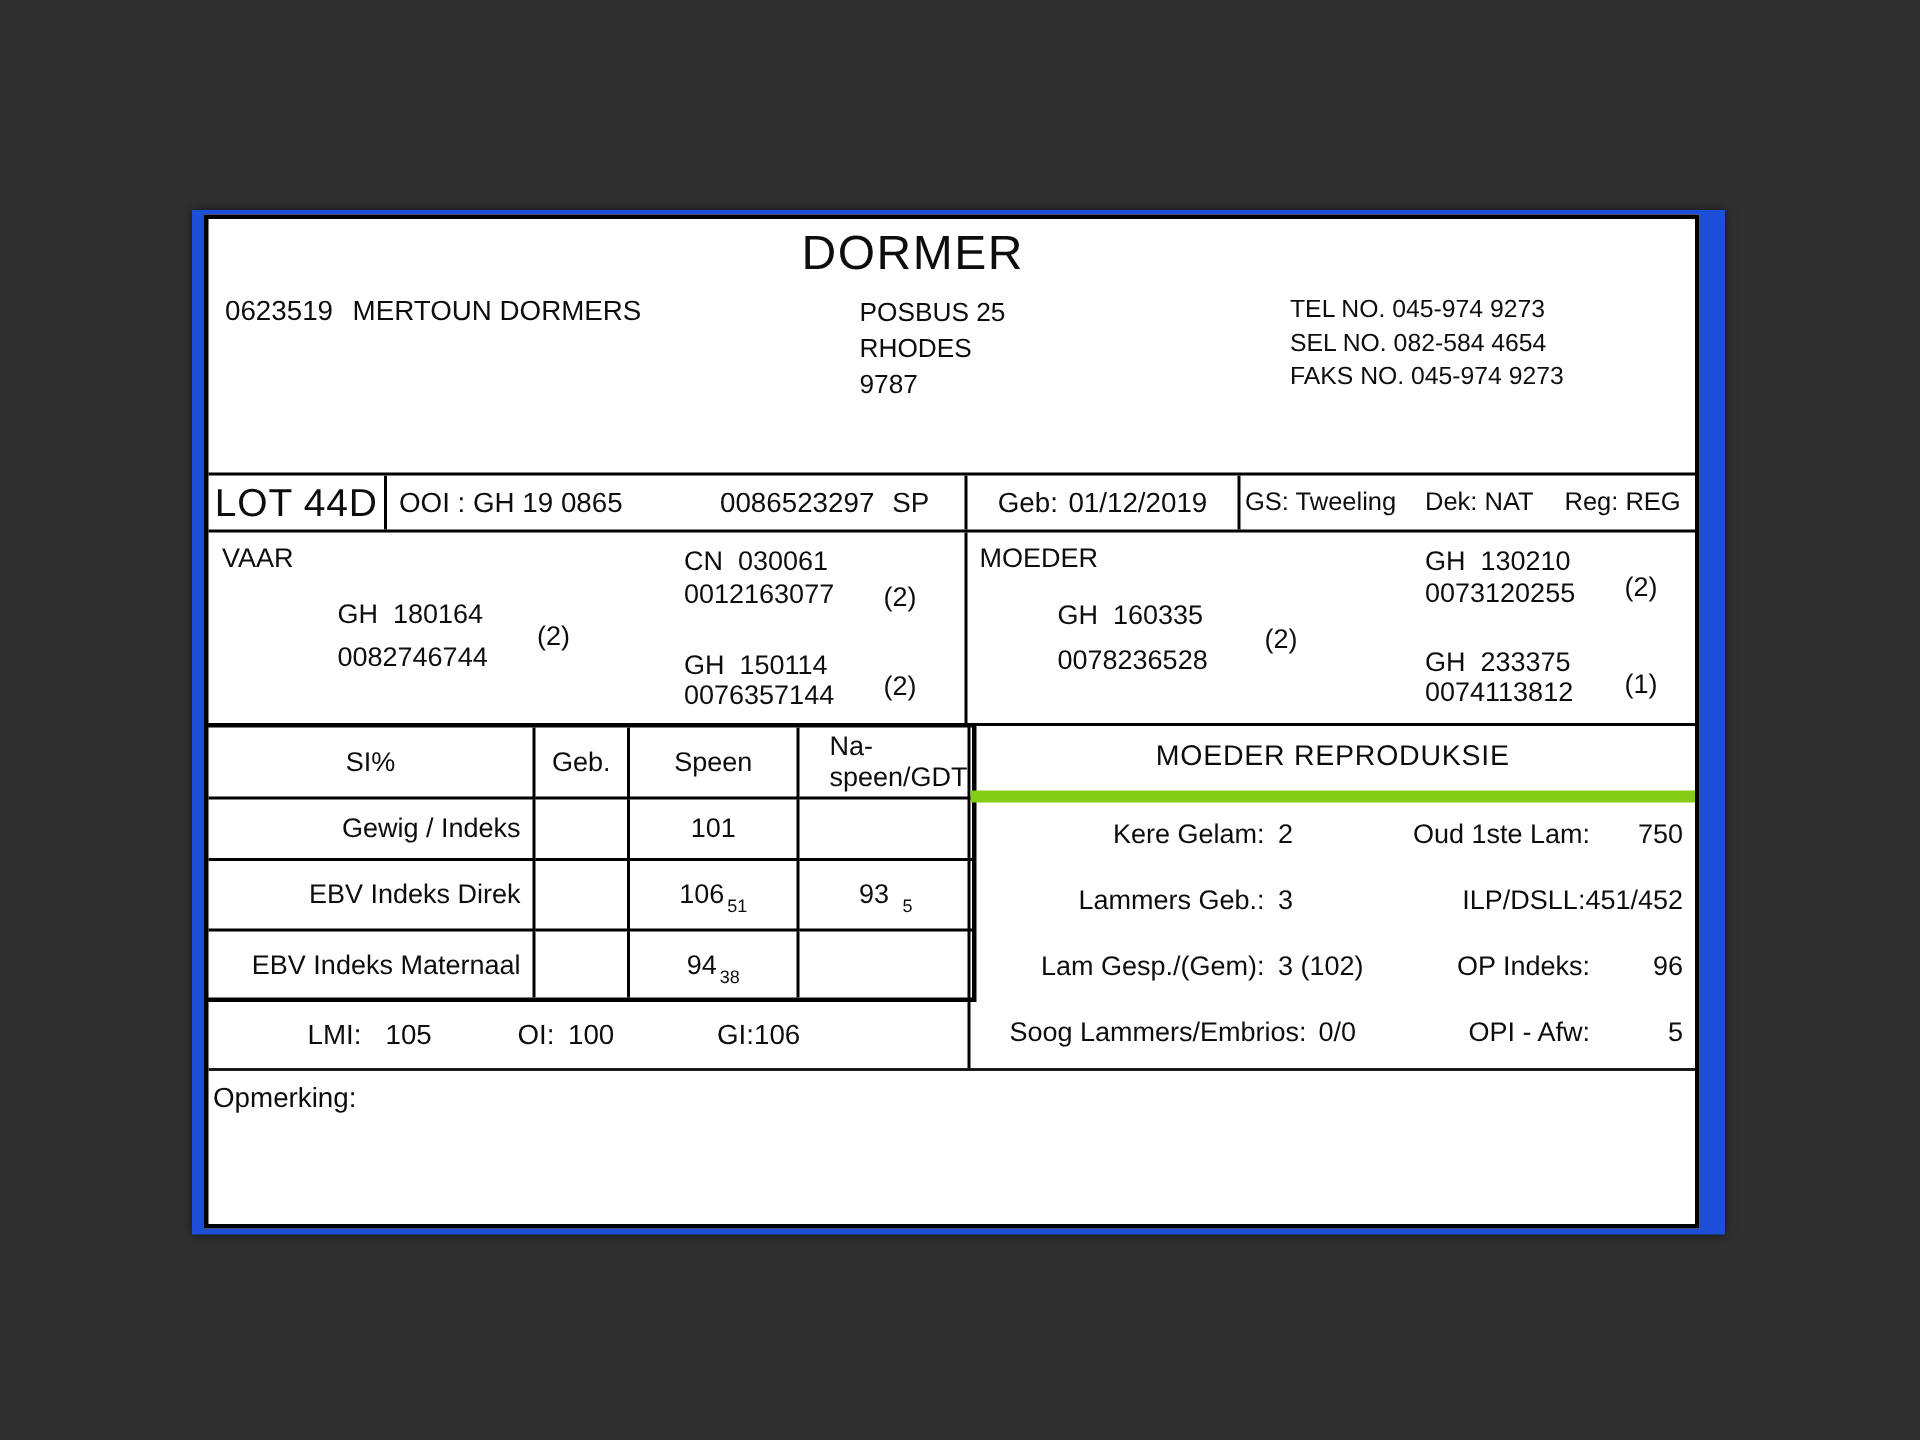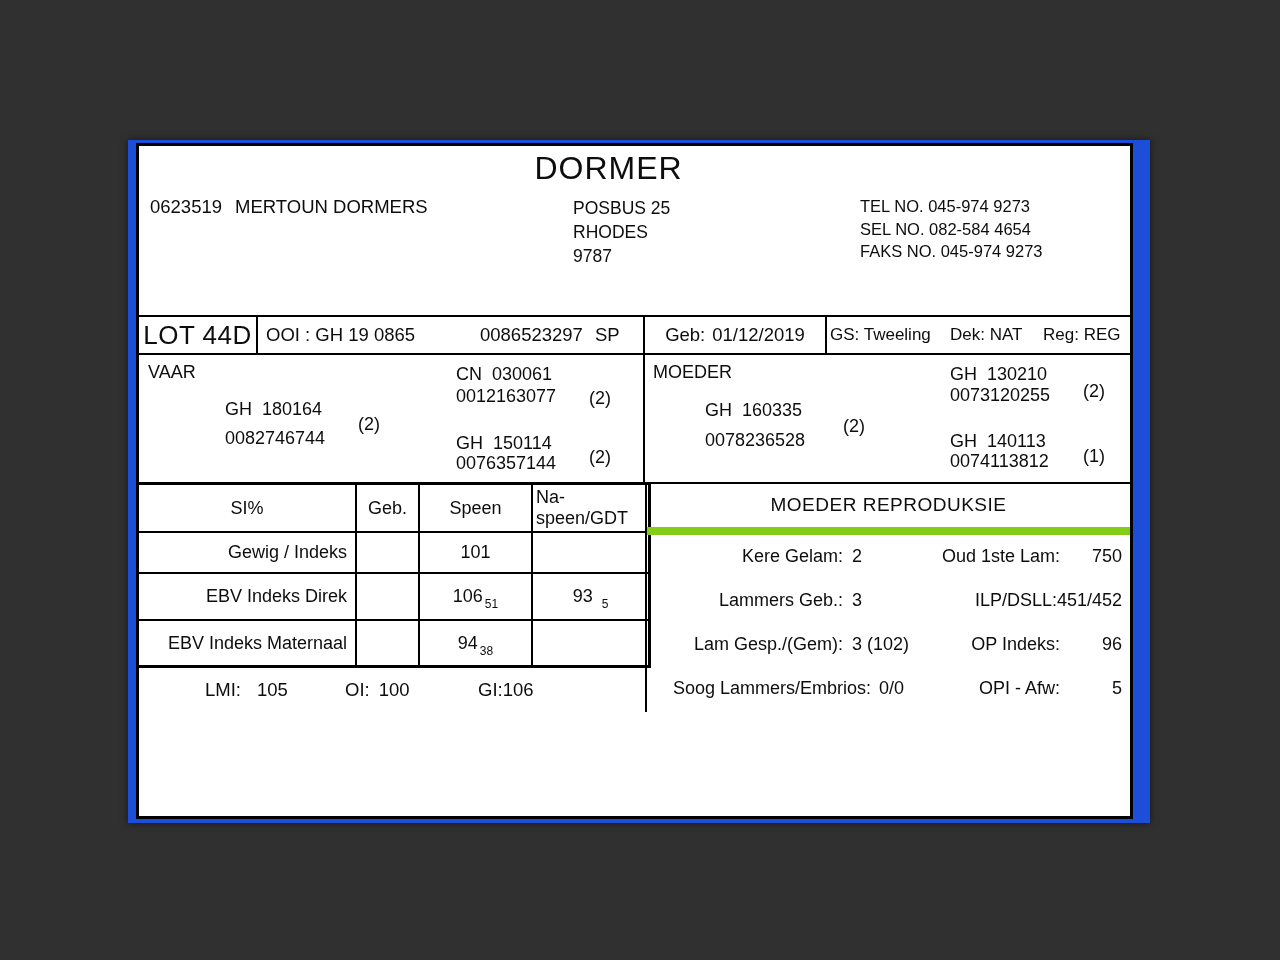--- a/index.html
+++ b/index.html
@@ -71,21 +71,21 @@
     grid-template-rows:48px 41px 47px 1fr;
   }
   .si-cell{
     border-right:2px solid #000;border-bottom:2px solid #000;box-sizing:border-box;
     display:flex;align-items:center;justify-content:center;font-size:18px;
   }
   .si-cell.lastcol{border-right:none;}
   .si-cell.lastrow{border-bottom:none;}
   .si-cell.rowlabel{justify-content:flex-end;padding-right:8px;text-align:right;}
   .si-cell.nahead{flex-direction:column;align-items:flex-start;justify-content:center;
-    padding-left:3px;line-height:21px;}
+    padding-left:20px;line-height:21px;}
   .si-val{display:flex;align-items:flex-start;}
   .acc{font-size:12px;position:relative;top:11px;margin-left:2px;}
   .acc.gap{margin-left:9px;}
 
   
   .lmi-row{position:absolute;left:0;top:522px;width:509px;height:44px;}
   .lmi-g{position:absolute;top:0;height:44px;display:flex;align-items:center;font-size:18.5px;}
   .lmi-g1{left:66px;gap:16px;}
   .lmi-g2{left:206px;gap:9px;}
   .lmi-g3{left:339px;}
@@ -172,21 +172,21 @@
         <span class="p-note3">(2)</span>
       </div>
       <div class="pcell dam">
         <span class="p-head">MOEDER</span>
         <span class="p-id1">GH  160335</span>
         <span class="p-reg1">0078236528</span>
         <span class="p-note1">(2)</span>
         <span class="p-id2">GH  130210</span>
         <span class="p-reg2">0073120255</span>
         <span class="p-note2">(2)</span>
-        <span class="p-id3">GH  140113</span>
+        <span class="p-id3">GH  233375</span>
         <span class="p-reg3">0074113812</span>
         <span class="p-note3">(1)</span>
       </div>
     </div>
 
     <div class="si-table">
       <div class="si-cell">SI%</div>
       <div class="si-cell">Geb.</div>
       <div class="si-cell">Speen</div>
       <div class="si-cell lastcol nahead">
@@ -279,15 +279,18 @@
             <span class="val">0/0</span>
           </div>
           <div class="repro-right">
             <span class="lbl">OPI - Afw:</span>
             <span class="val">5</span>
           </div>
         </div>
       </div>
     </div>
 
+    <div class="remarks">
+      <span class="lbl">Opmerking:</span>
+    </div>
 
   </div>
 </div>
 
 </body></html>

